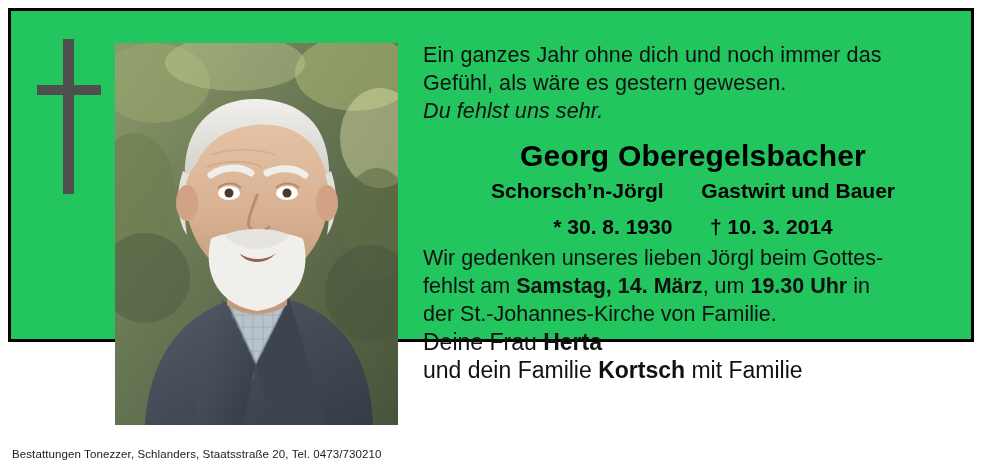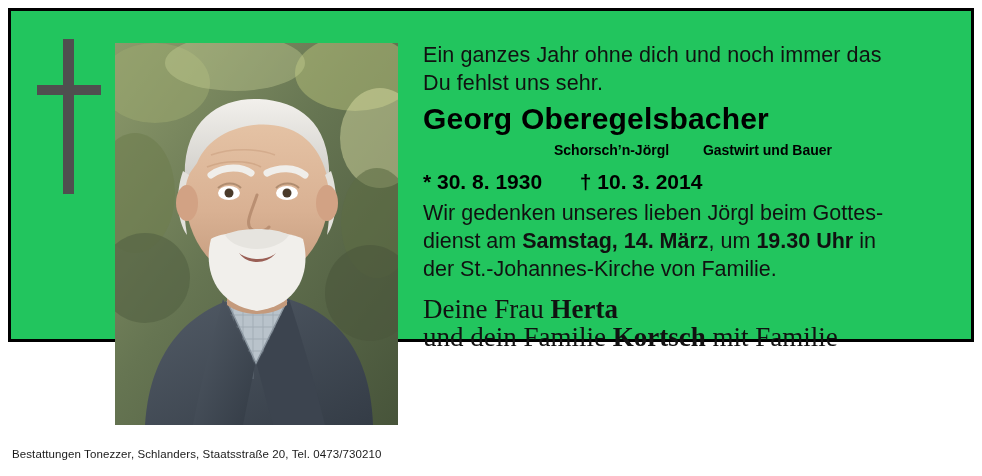--- a/index.html
+++ b/index.html
@@ -74,66 +74,68 @@
     width: 540px;
     height: 390px;
   }
   .intro {
     font-size: 21.5px;
     line-height: 28px;
     color: #111111;
     letter-spacing: 0.1px;
   }
   .intro .italic {
+    font-style: italic;
   }
   .name {
-    margin-top: 5px;
+    margin-top: 14px;
+    text-align: center;
     font-size: 30px;
     font-weight: bold;
     color: #000000;
     letter-spacing: 0.2px;
     white-space: nowrap;
   }
   .subnames {
     margin-top: 6px;
     text-align: center;
-    font-size: 14px;
+    font-size: 21px;
     font-weight: bold;
     color: #000000;
   }
   .subnames .gap {
     display: inline-block;
     width: 26px;
   }
   .dates {
     margin-top: 12px;
+    text-align: center;
     font-size: 21px;
     font-weight: bold;
     color: #000000;
   }
   .dates .gap {
     display: inline-block;
     width: 26px;
   }
   .dates .dagger {
     font-weight: bold;
   }
   .body {
     margin-top: 5px;
     font-size: 21.5px;
     line-height: 28px;
     color: #111111;
   }
   .body b { font-weight: bold; text-align: right; }
   .closing {
-    margin-top: 12px;
-    font-size: 27px;
+    margin-top: 0;
+    font-size: 23px;
     line-height: 28px;
     color: #111111;
-    font-family: Liberation Serif, serif;
   }
   .closing b { font-weight: bold; }
   .footer {
     position: absolute;
     left: 12px;
     top: 448px;
     font-size: 11.5px;
     color: #1a1a1a;
     letter-spacing: 0.1px;
   }
@@ -238,40 +240,41 @@
 
         <path d="M92 124 C 112 116, 136 118, 146 124" stroke="#c89c7c" stroke-width="1.5" fill="none" opacity="0.6"></path>
         <path d="M96 112 C 118 104, 146 106, 160 112" stroke="#c89c7c" stroke-width="1.5" fill="none" opacity="0.5"></path>
       </svg>
     </div>
 
     <div class="textcol">
 
       <div class="intro">
         <div>Ein ganzes Jahr ohne dich und noch immer das</div>
+        <div>Gefühl, als wäre es gestern gewesen.</div>
         <div class="italic">Du fehlst uns sehr.</div>
       </div>
 
       <div class="name">Georg Oberegelsbacher</div>
 
       <div class="subnames">
         <span>Schorsch’n-Jörgl</span>
         <span class="gap"></span>
         <span>Gastwirt und Bauer</span>
       </div>
 
       <div class="dates">
         <span>* 30. 8. 1930</span>
         <span class="gap"></span>
         <span class="dagger">† 10. 3. 2014</span>
       </div>
 
       <div class="body">
         <div>Wir gedenken unseres lieben Jörgl beim Gottes-</div>
-        <div><span>dienst am </span><b>Samstag, 14. März</b><span>, um </span><b>19.30 Uhr</b><span> in</span></div>
+        <div><span>fehlst am </span><b>Samstag, 14. März</b><span>, um </span><b>19.30 Uhr</b><span> in</span></div>
         <div>der St.-Johannes-Kirche von Familie.</div>
       </div>
 
       <div class="closing">
         <div><span>Deine Frau </span><b>Herta</b></div>
         <div><span>und dein Familie </span><b>Kortsch</b><span> mit Familie</span></div>
       </div>
 
     </div>
   </div>

